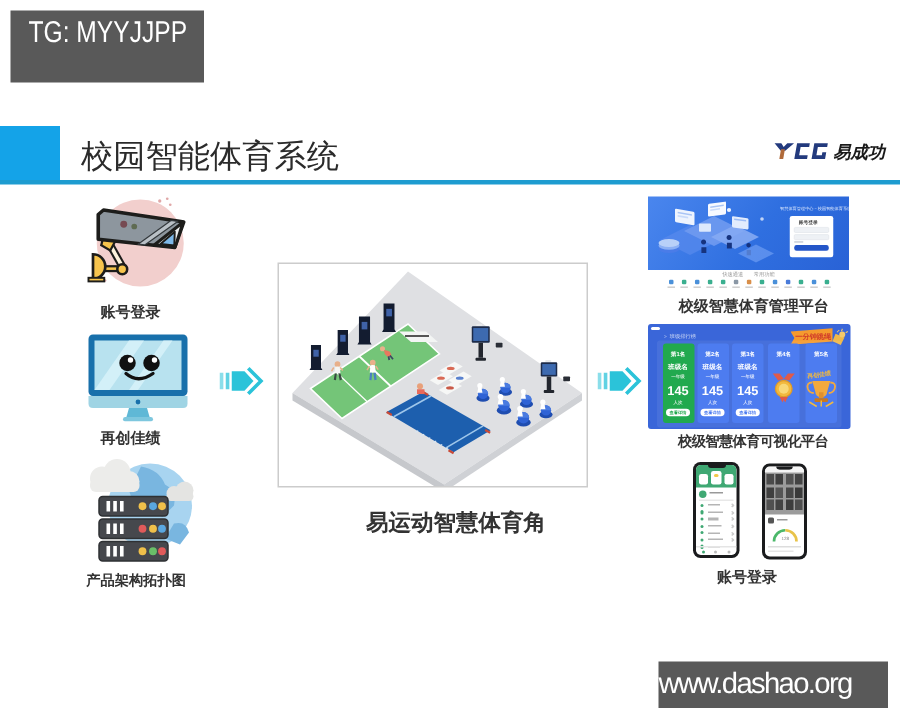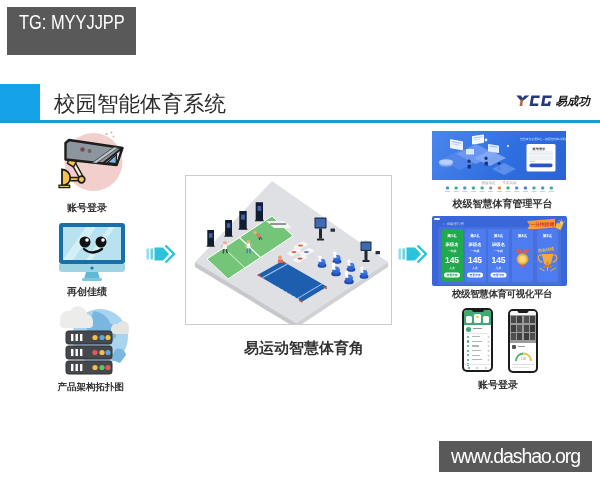--- a/index.html
+++ b/index.html
@@ -499,13 +499,13 @@
       <path d="M9.5,2.5 a7.5,7.5 0 0 1 7.5,7.5" stroke="#e8c34a" stroke-width="1.8" fill="none"></path>
       <text x="9.5" y="9" font-size="3" fill="#888" text-anchor="middle">128</text>
     </svg>
     <div style="position:absolute;left:2px;top:53px;width:22px;height:1.4px;background:#ddd;"></div>
     <div style="position:absolute;left:2px;top:56px;width:17px;height:1.4px;background:#e5e5e5;"></div>
   </div>
   <div style="position:absolute;left:50%;top:1.8px;transform:translateX(-50%);width:11px;height:2.6px;background:#1a1b1d;border-radius:0 0 2px 2px;"></div>
 </div>
 <div class="lbl" style="left:478px;top:378px;font-size:10px;">账号登录</div>
 
-<div class="abs" style="left:439px;top:441px;width:153px;height:31px;background:#595959;color:#fff;font-size:19.5px;letter-spacing:-1.1px;line-height:31px;text-align:center;">www.dashao.org</div>
+<div class="abs" style="left:439px;top:441px;width:153px;height:31px;background:#595959;color:#fff;font-size:19.5px;letter-spacing:-1.1px;line-height:31px;">www.dashao.org</div>
 
 </body></html>

